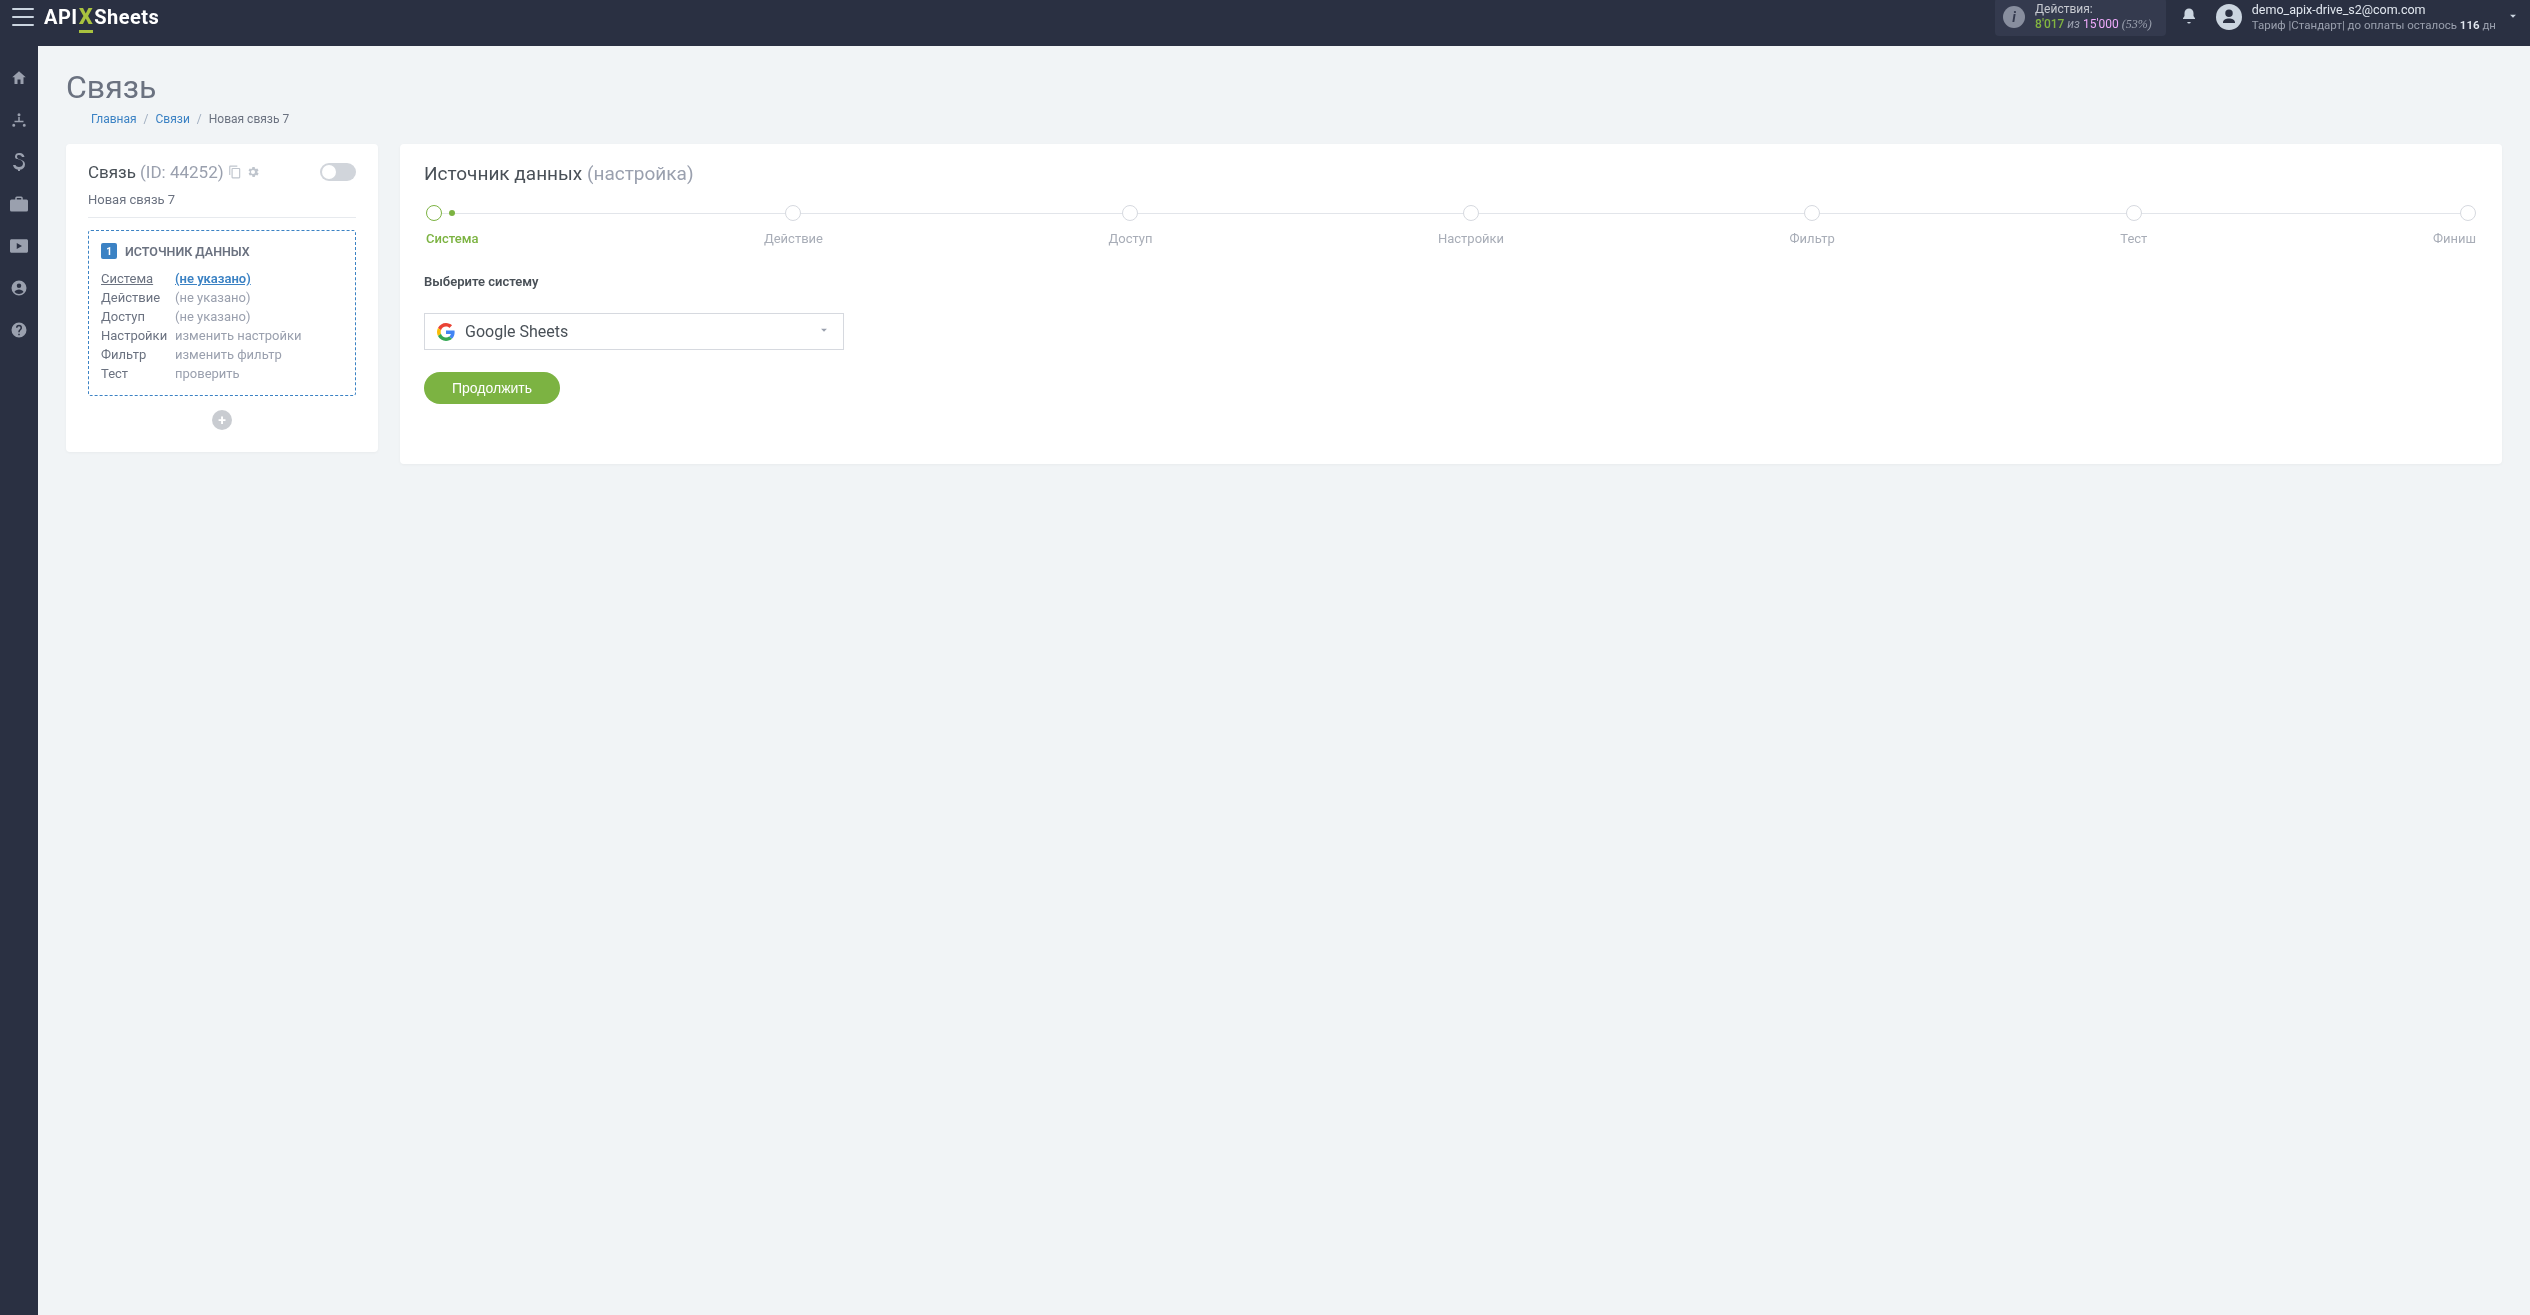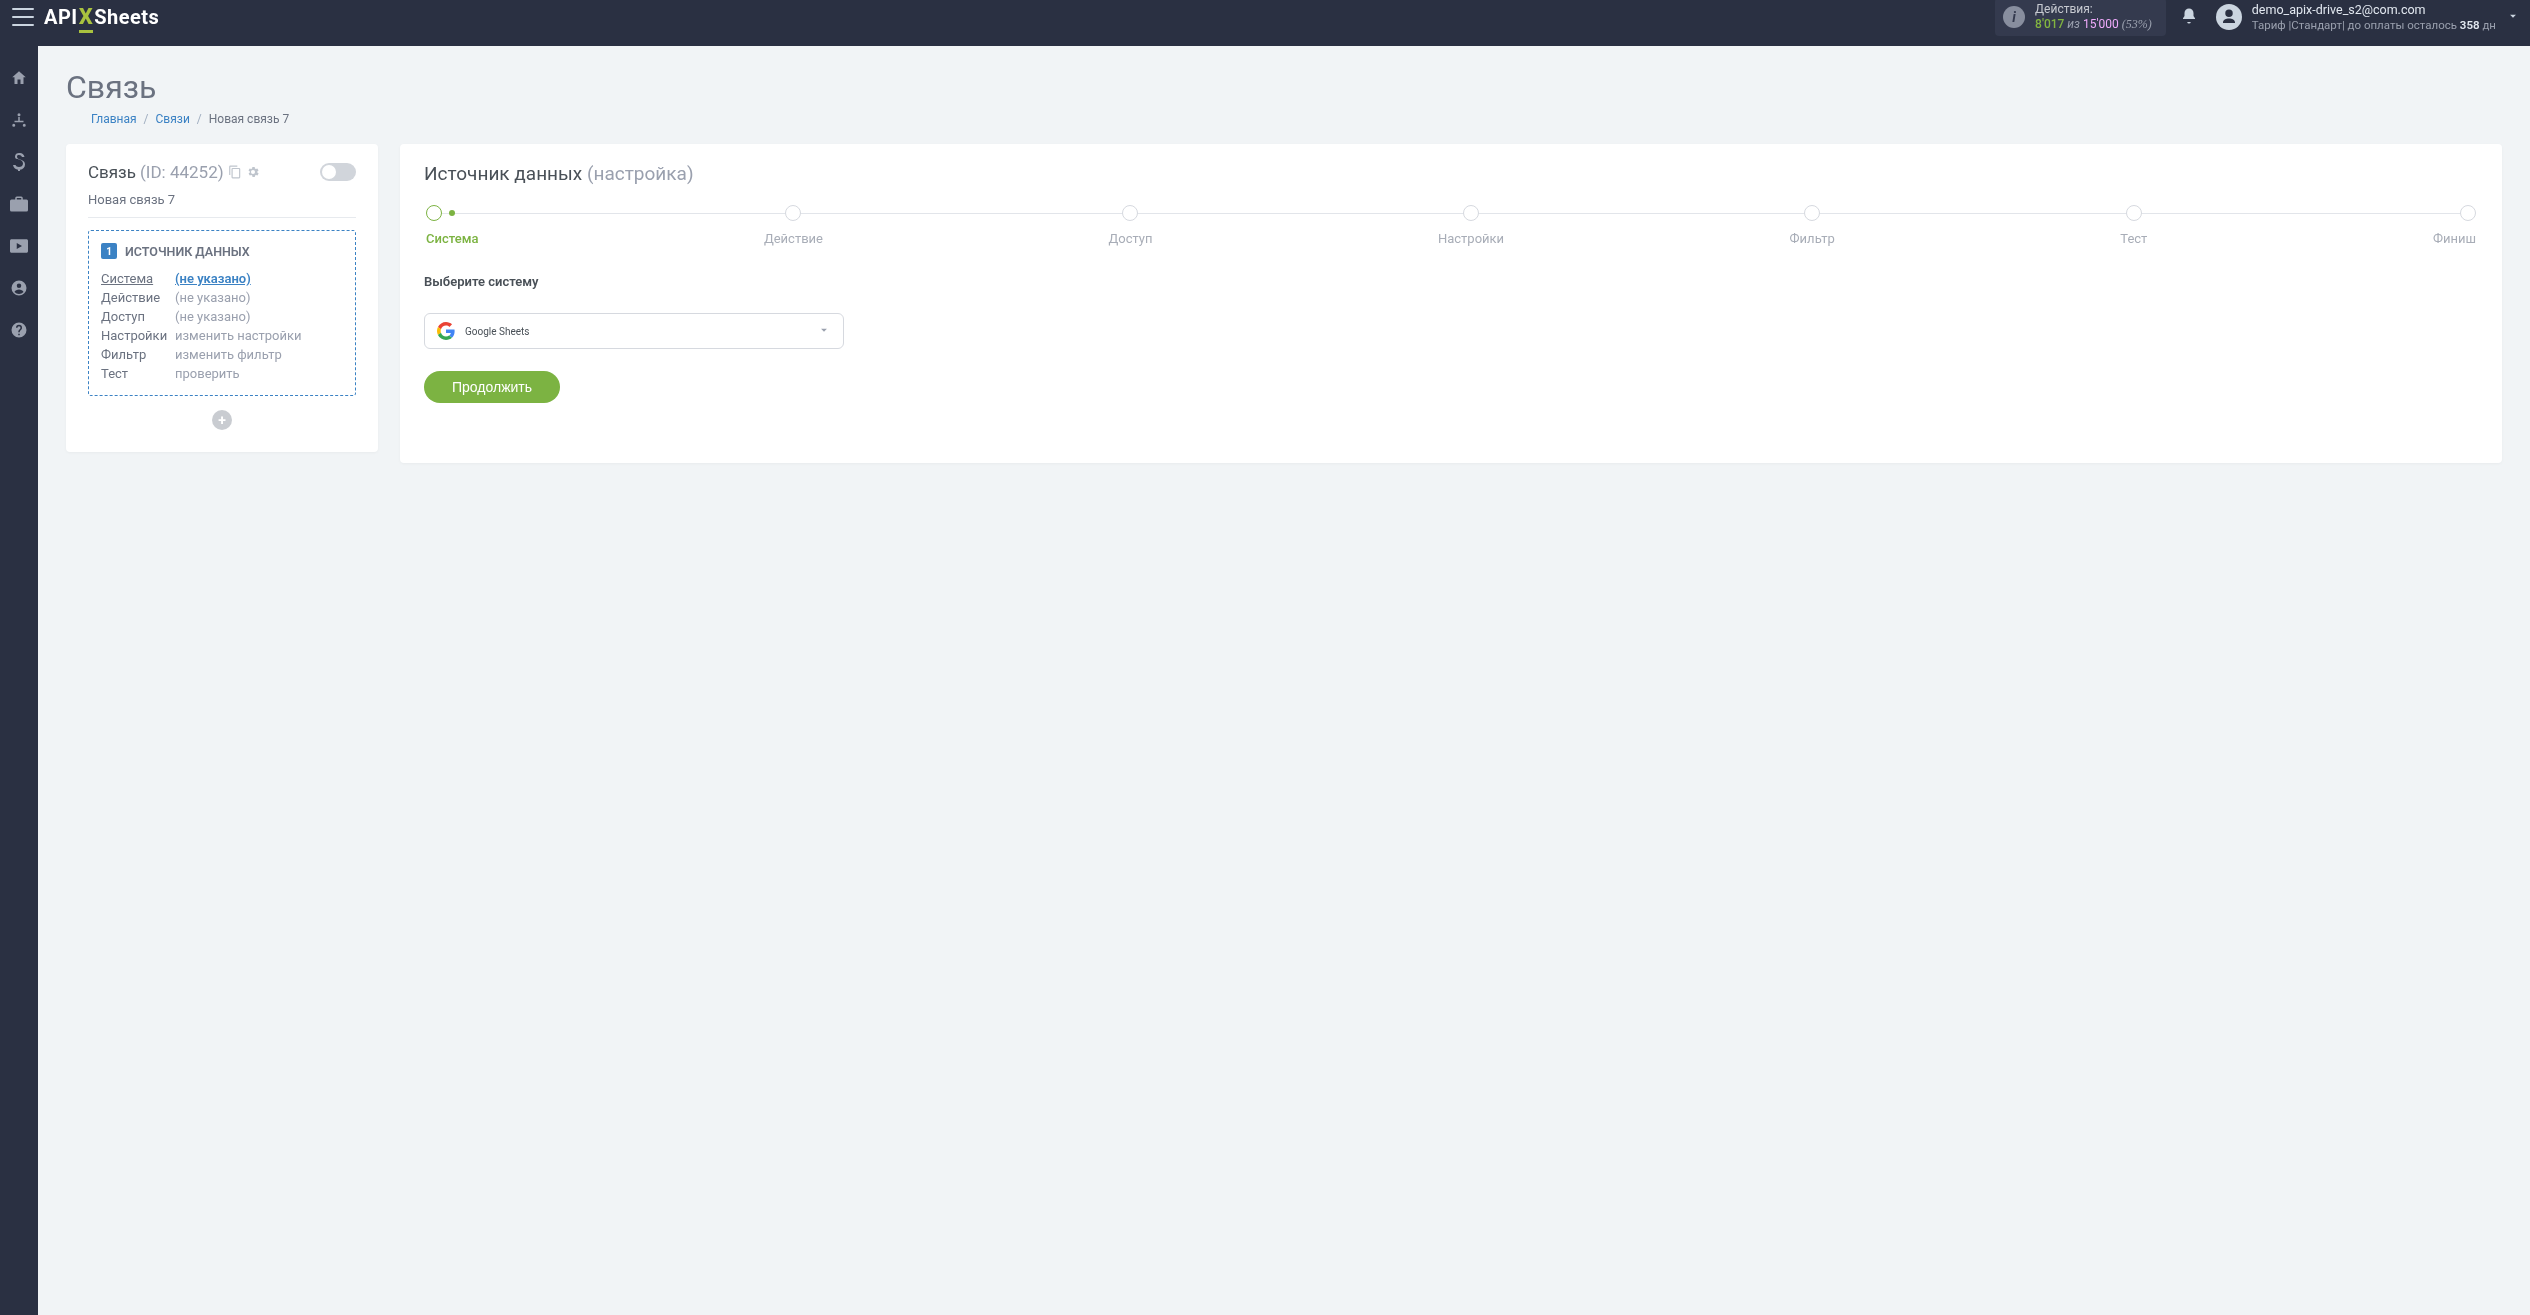--- a/index.html
+++ b/index.html
@@ -271,26 +271,26 @@
   .step.first { align-items: flex-start; }
   .step.last  { align-items: flex-end; }
 
   .field-label {
     font-size:13px; font-weight:600; color:#495057;
     margin-bottom: 24px;
   }
   .select {
     width: 420px;
     border:1px solid #d6d9df;
-    border-radius:6px;
+    border-radius:0;
     background:#fff;
     padding: 8px 12px;
     display:flex; align-items:center; gap:10px;
     cursor:pointer;
-    font-size:10px;
+    font-size:16px;
     color:#495057;
   }
   .select .chev { margin-left:auto; }
   .gicon {
     width:18px; height:18px;
     display:inline-block;
   }
   .btn-primary {
     margin-top: 22px;
     background:#7cb342;
@@ -336,21 +336,21 @@
   </div>
   <div class="user-block">
     <div class="user-avatar">
       <svg width="18" height="18" viewBox="0 0 24 24">
           <path d="M12 12a5 5 0 1 0-5-5 5 5 0 0 0 5 5zm0 2c-4 0-8 2-8 5v1h16v-1c0-3-4-5-8-5z"></path>
         </svg>
     </div>
     <div class="user-texts">
       <span class="email">demo_apix-drive_s2@com.com</span>
       <span class="plan">
-        <span>Тариф |Стандарт| до оплаты осталось </span><span class="days">358</span><span> дн</span>
+        <span>Тариф |Стандарт| до оплаты осталось </span><span class="days">116</span><span> дн</span>
       </span>
     </div>
     <div class="user-caret">
       <svg width="14" height="14" viewBox="0 0 24 24">
           <path d="M7 10l5 5 5-5z"></path>
         </svg>
     </div>
   </div>
 </div>
 

